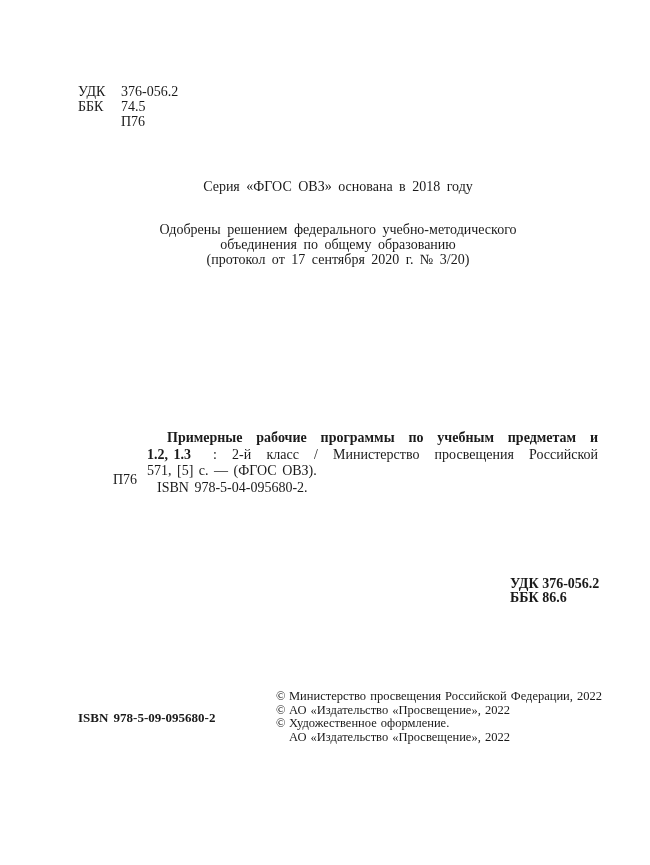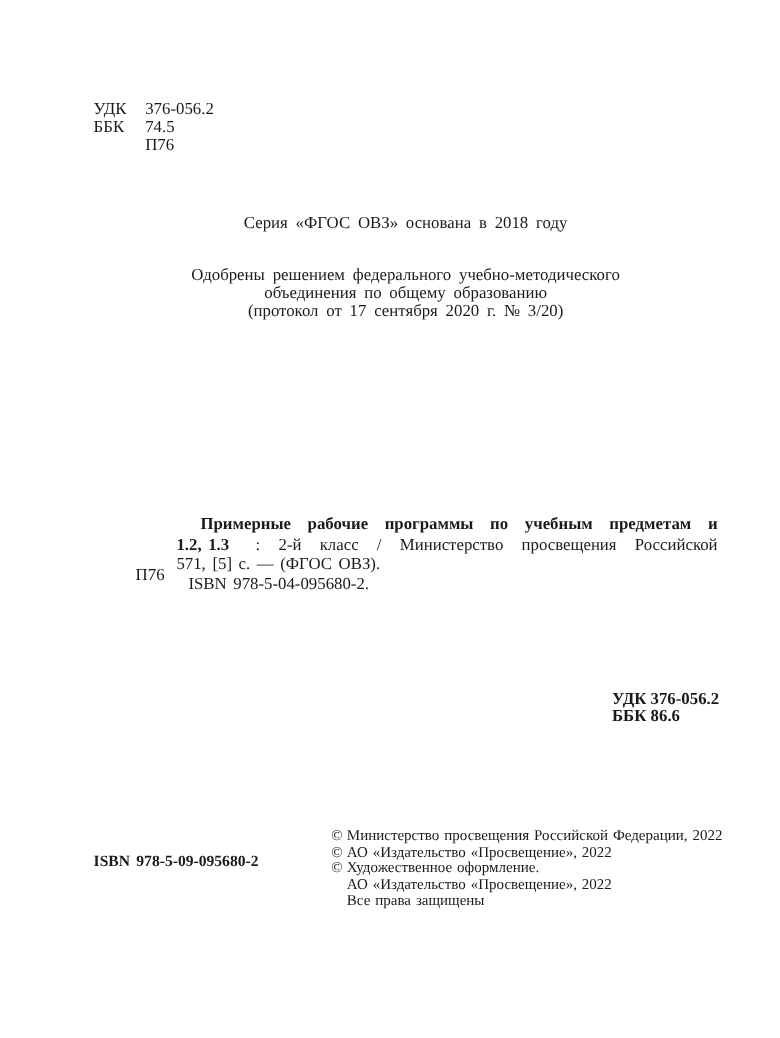--- a/index.html
+++ b/index.html
@@ -152,17 +152,13 @@
     <span class="copy-text">АО «Издательство «Просвещение», 2022</span>
   </div>
   <div class="copy-row">
     <span class="copy-sym">©</span>
     <span class="copy-text">Художественное оформление.</span>
   </div>
   <div class="copy-row">
     <span class="copy-sym"></span>
     <span class="copy-text">АО «Издательство «Просвещение», 2022</span>
   </div>
-  <div class="copy-row">
-    <span class="copy-sym"></span>
-    <span class="copy-text">Все права защищены</span>
-  </div>
 </div>
 
 </body></html>

